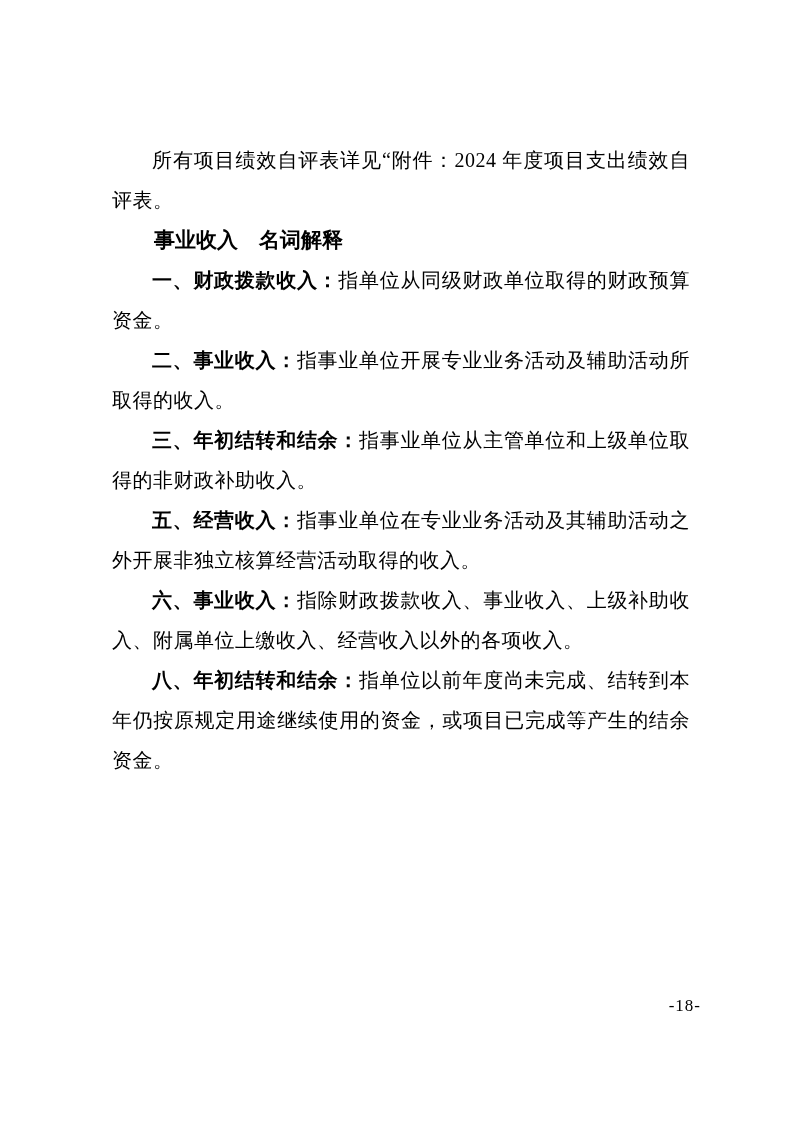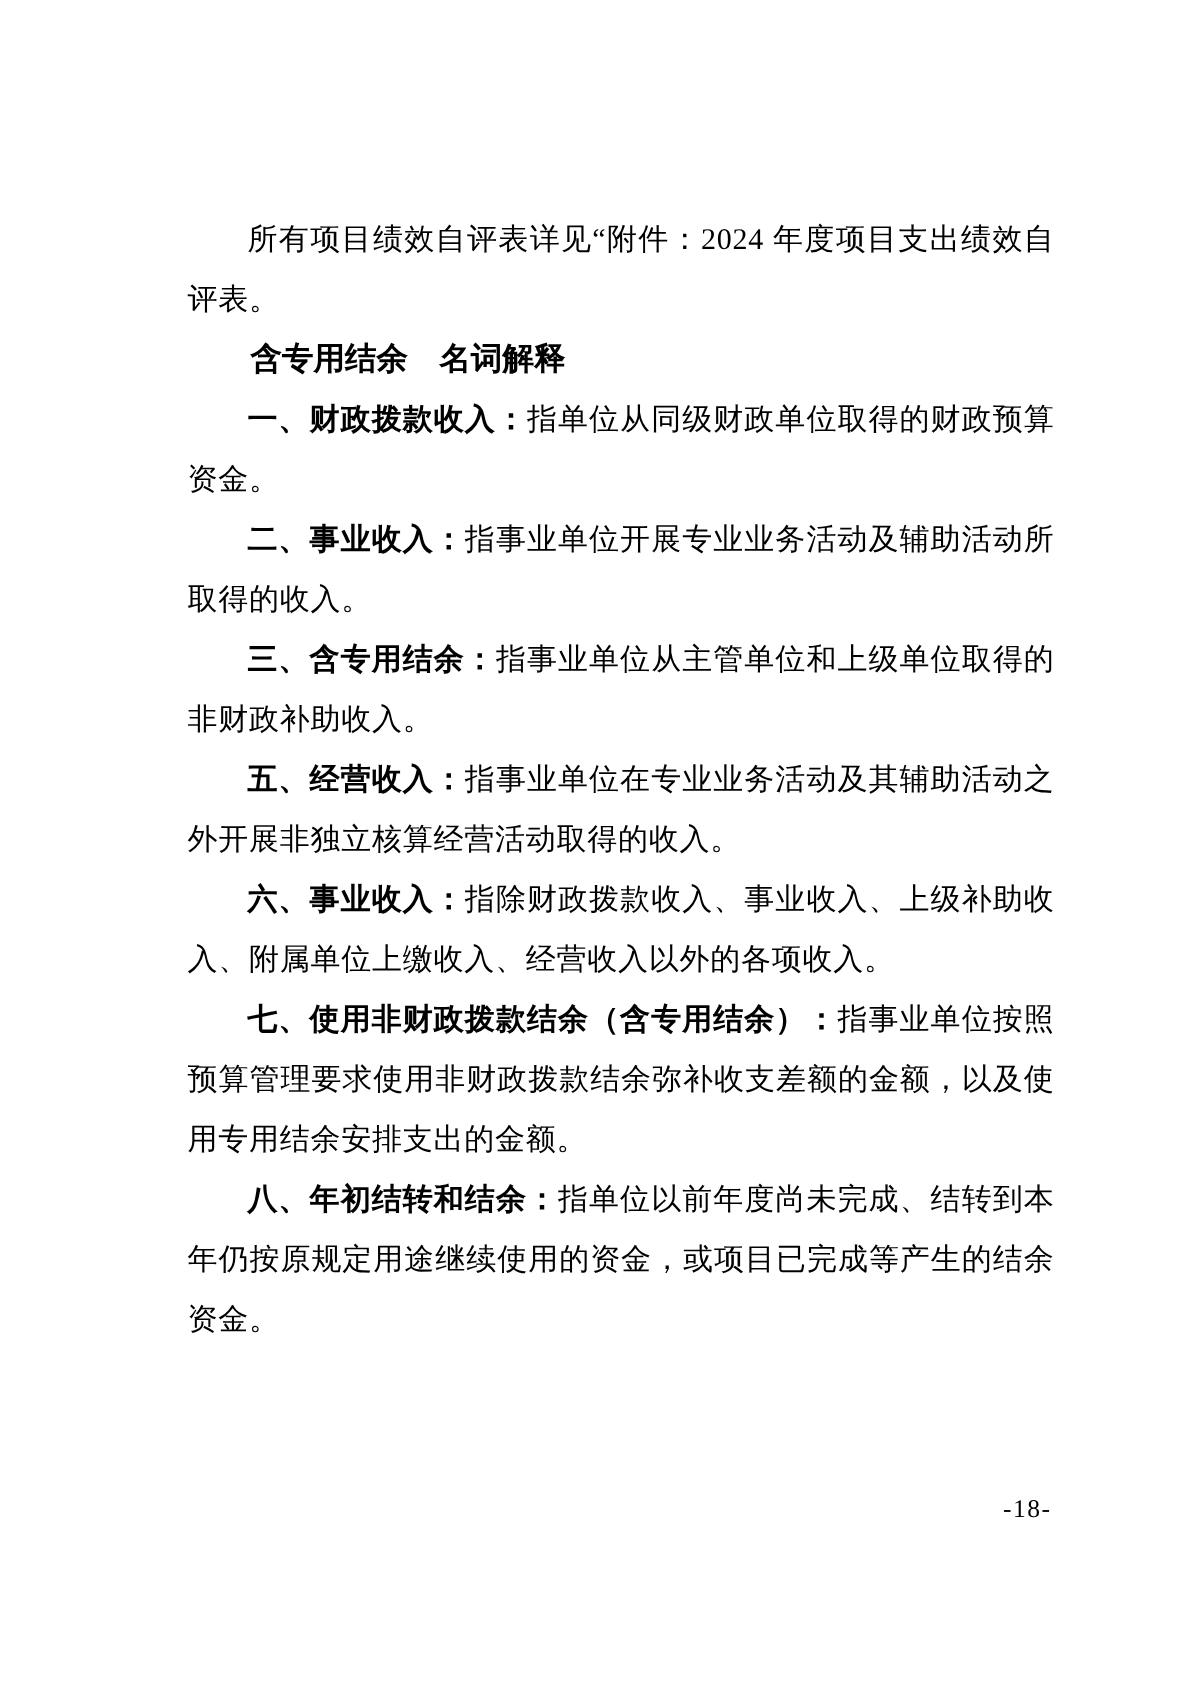--- a/index.html
+++ b/index.html
@@ -11,21 +11,21 @@
     position: relative;
     width: 793px;
     height: 1122px;
     background: #ffffff;
     overflow: hidden;
     font-family: "Liberation Serif", "DejaVu Serif", serif;
     color: #000000;
   }
   .content {
     position: absolute;
-    left: 125px;
+    left: 112px;
     top: 140px;
     width: 578px;
   }
   .body-text {
     margin: 0;
     font-size: 20px;
     line-height: 40px;
     text-align: justify;
     text-justify: inter-ideograph;
     text-indent: 2em;
@@ -57,33 +57,32 @@
   }
 </style>
 </head>
 <body>
 
 <div class="page">
   <div class="content">
 
     <p class="body-text">所有项目绩效自评表详见“附件：2024 年度项目支出绩效自评表。</p>
 
-    <h2 class="section-heading">含专用结余　名词解释</h2>
+    <h2 class="section-heading">事业收入　名词解释</h2>
 
     <p class="body-text"><span class="term-label">一、财政拨款收入：</span><span>指单位从同级财政单位取得的财政预算资金。</span></p>
 
     <p class="body-text"><span class="term-label">二、事业收入：</span><span>指事业单位开展专业业务活动及辅助活动所取得的收入。</span></p>
 
-    <p class="body-text"><span class="term-label">三、含专用结余：</span><span>指事业单位从主管单位和上级单位取得的非财政补助收入。</span></p>
+    <p class="body-text"><span class="term-label">三、年初结转和结余：</span><span>指事业单位从主管单位和上级单位取得的非财政补助收入。</span></p>
 
 
     <p class="body-text"><span class="term-label">五、经营收入：</span><span>指事业单位在专业业务活动及其辅助活动之外开展非独立核算经营活动取得的收入。</span></p>
 
     <p class="body-text"><span class="term-label">六、事业收入：</span><span>指除财政拨款收入、事业收入、上级补助收入、附属单位上缴收入、经营收入以外的各项收入。</span></p>
 
-    <p class="body-text"><span class="term-label">七、使用非财政拨款结余（含专用结余）：</span><span>指事业单位按照预算管理要求使用非财政拨款结余弥补收支差额的金额，以及使用专用结余安排支出的金额。</span></p>
 
     <p class="body-text"><span class="term-label">八、年初结转和结余：</span><span>指单位以前年度尚未完成、结转到本年仍按原规定用途继续使用的资金，或项目已完成等产生的结余资金。</span></p>
 
   </div>
 
   <div class="page-number">-18-</div>
 </div>
 
 </body></html>

